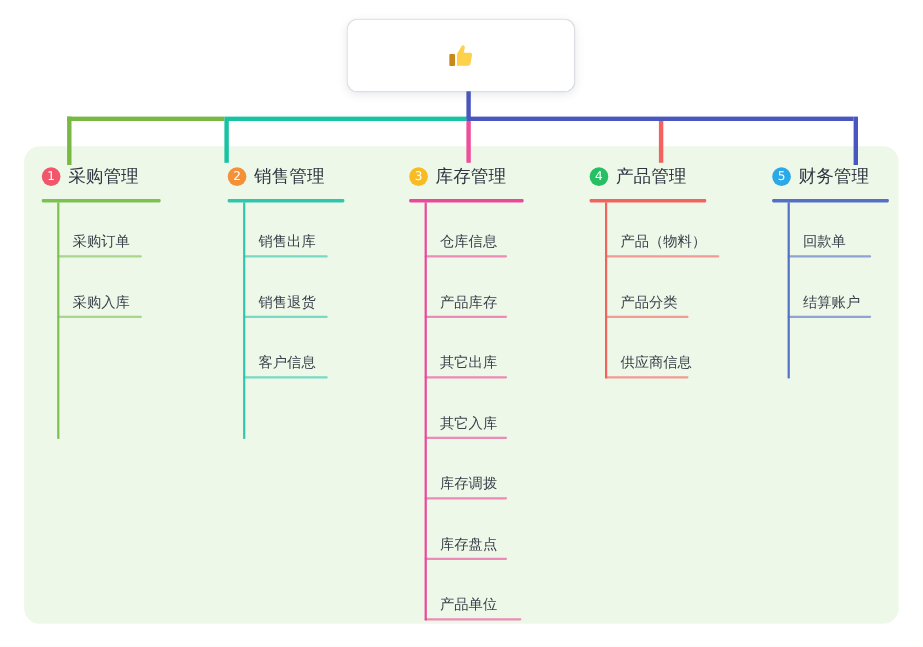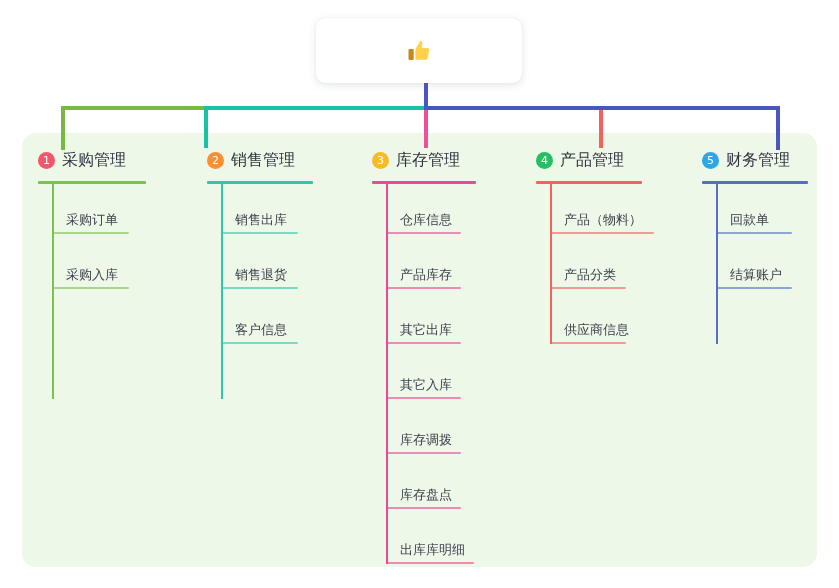--- a/index.html
+++ b/index.html
@@ -165,21 +165,21 @@
           </div>
           <div class="item">
             <span class="item-label">库存调拨</span>
             <div class="item-rule" style="width:75px;background:#ec4899;opacity:.62"></div>
           </div>
           <div class="item">
             <span class="item-label">库存盘点</span>
             <div class="item-rule" style="width:75px;background:#ec4899;opacity:.62"></div>
           </div>
           <div class="item">
-            <span class="item-label">出库库明细</span>
+            <span class="item-label">产品单位</span>
             <div class="item-rule" style="width:88px;background:#ec4899;opacity:.62"></div>
           </div>
         </div>
       </div>
       <div class="col" style="left:536px;top:148px;">
         <div class="col-head">
           <span class="badge" style="background:#26bf63">4</span>
           <span class="col-title">产品管理</span>
         </div>
         <div class="head-rule" style="width:106px;background:#f4625f"></div>

